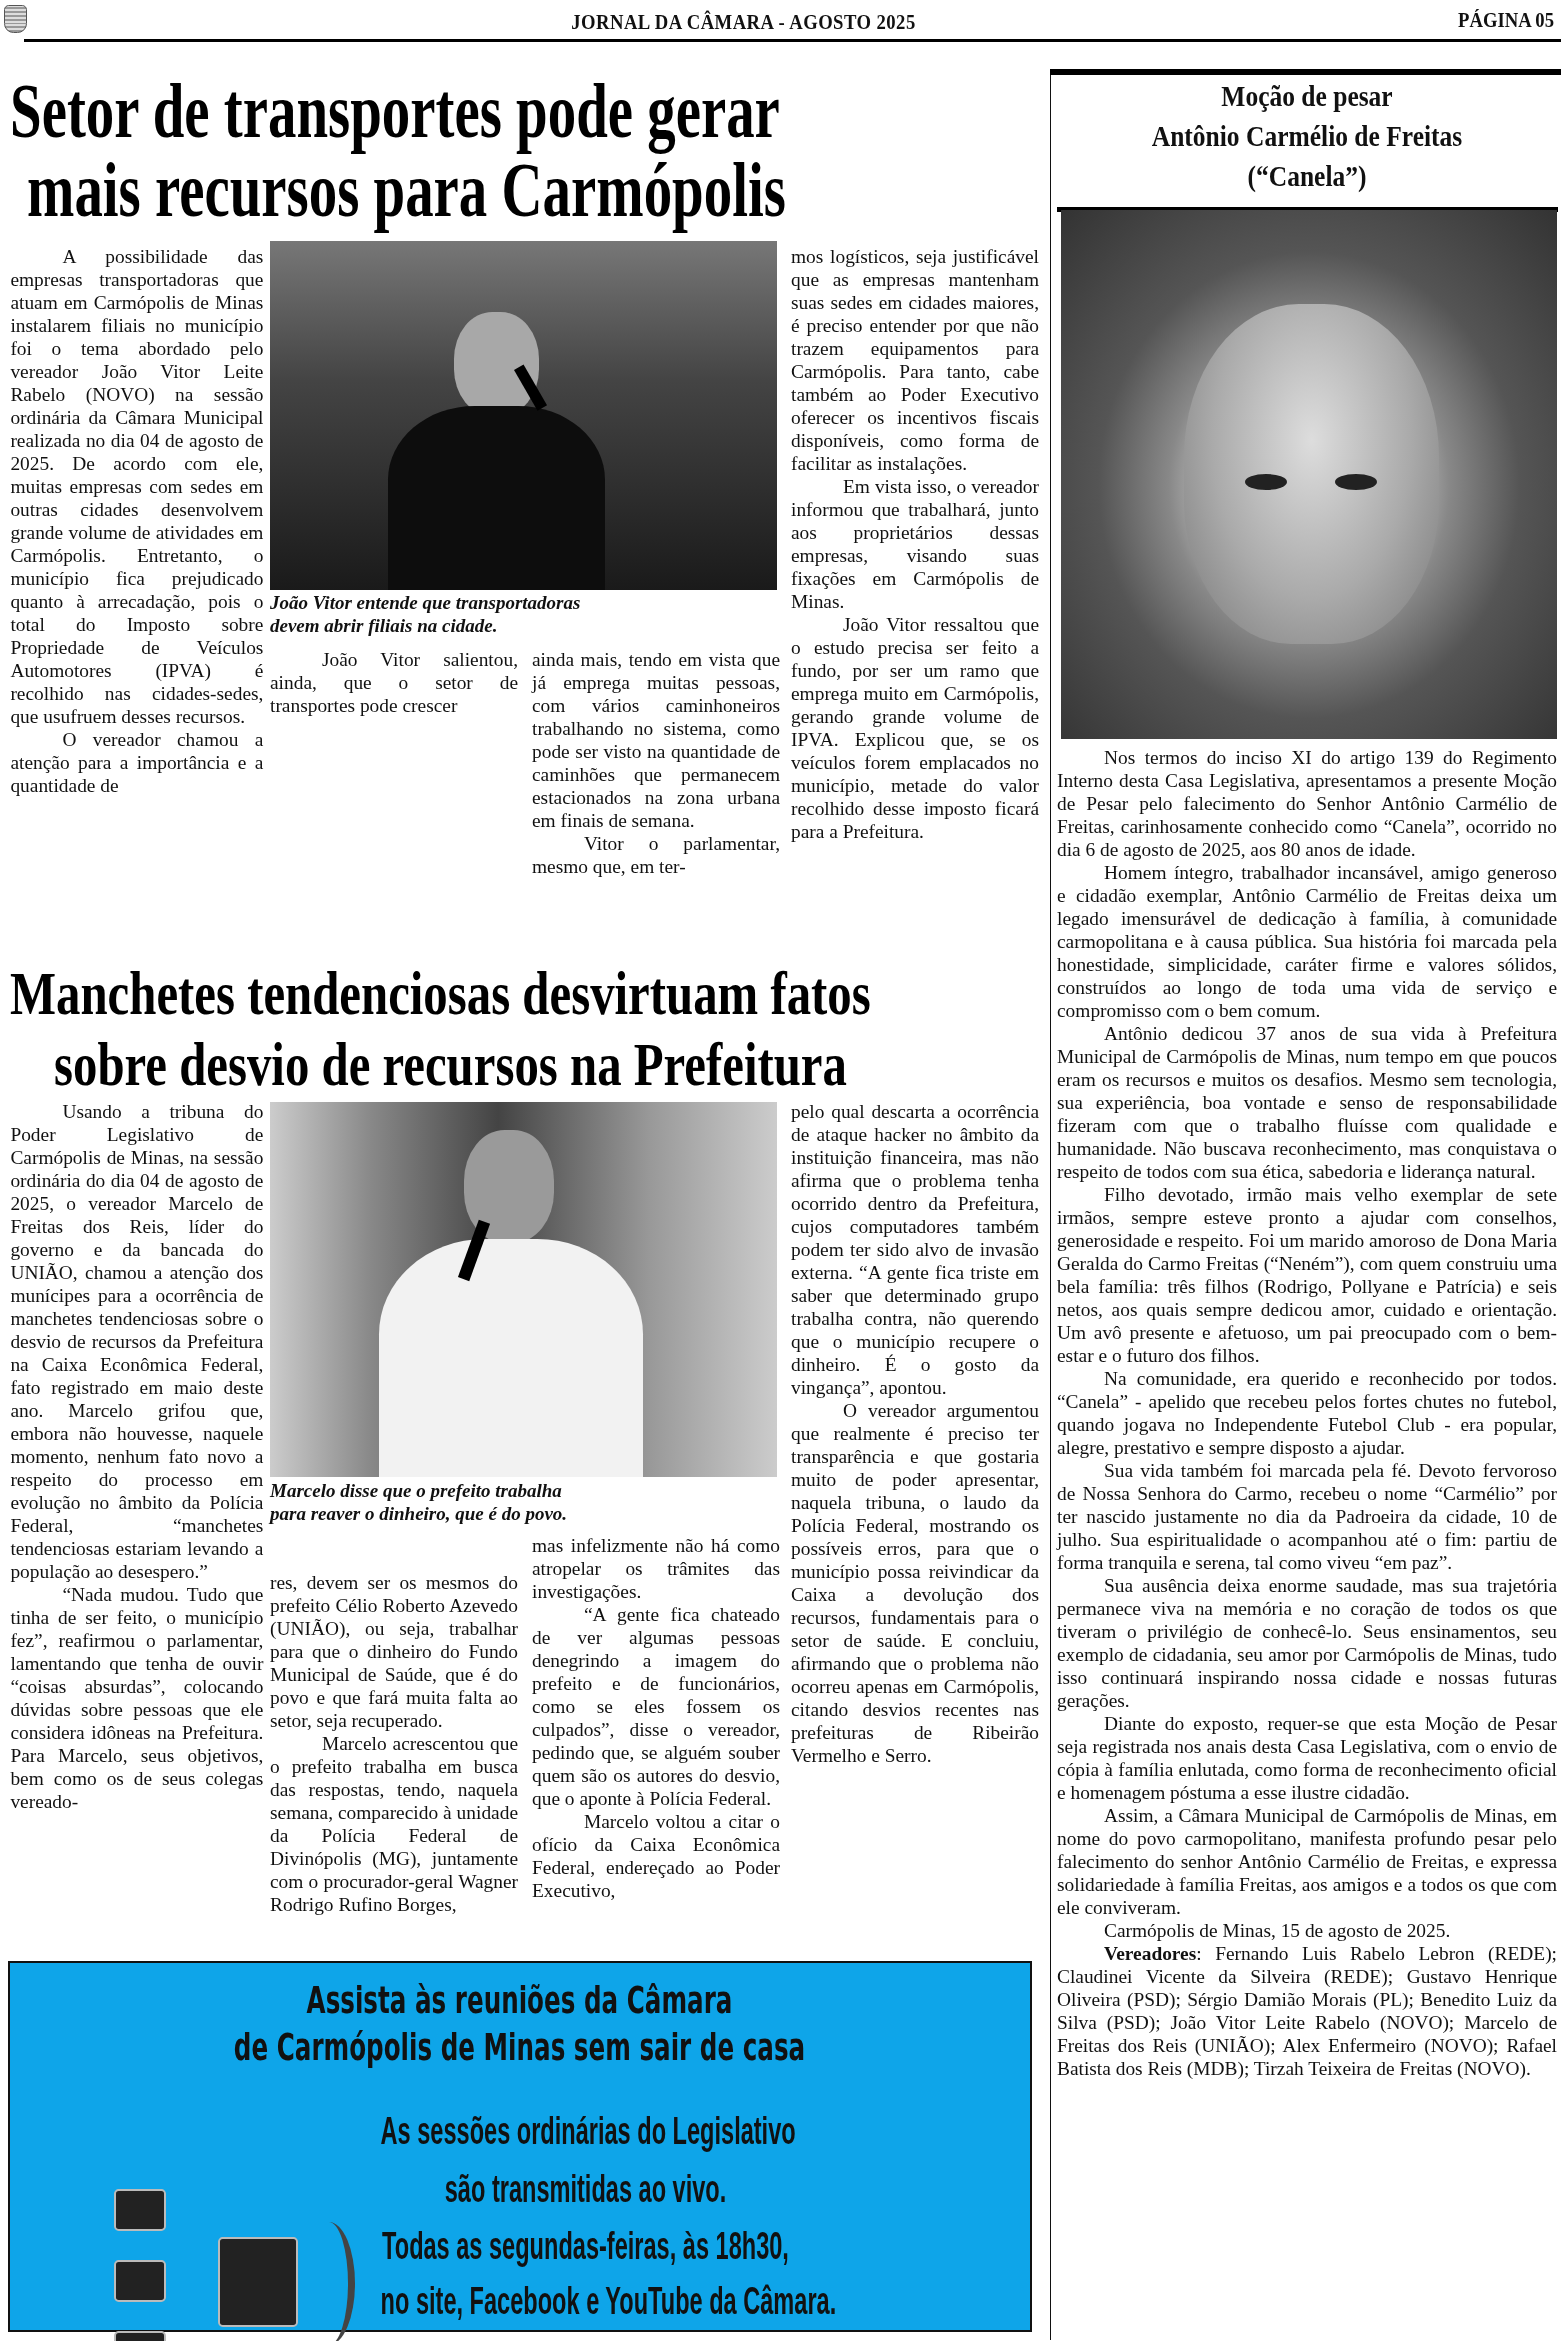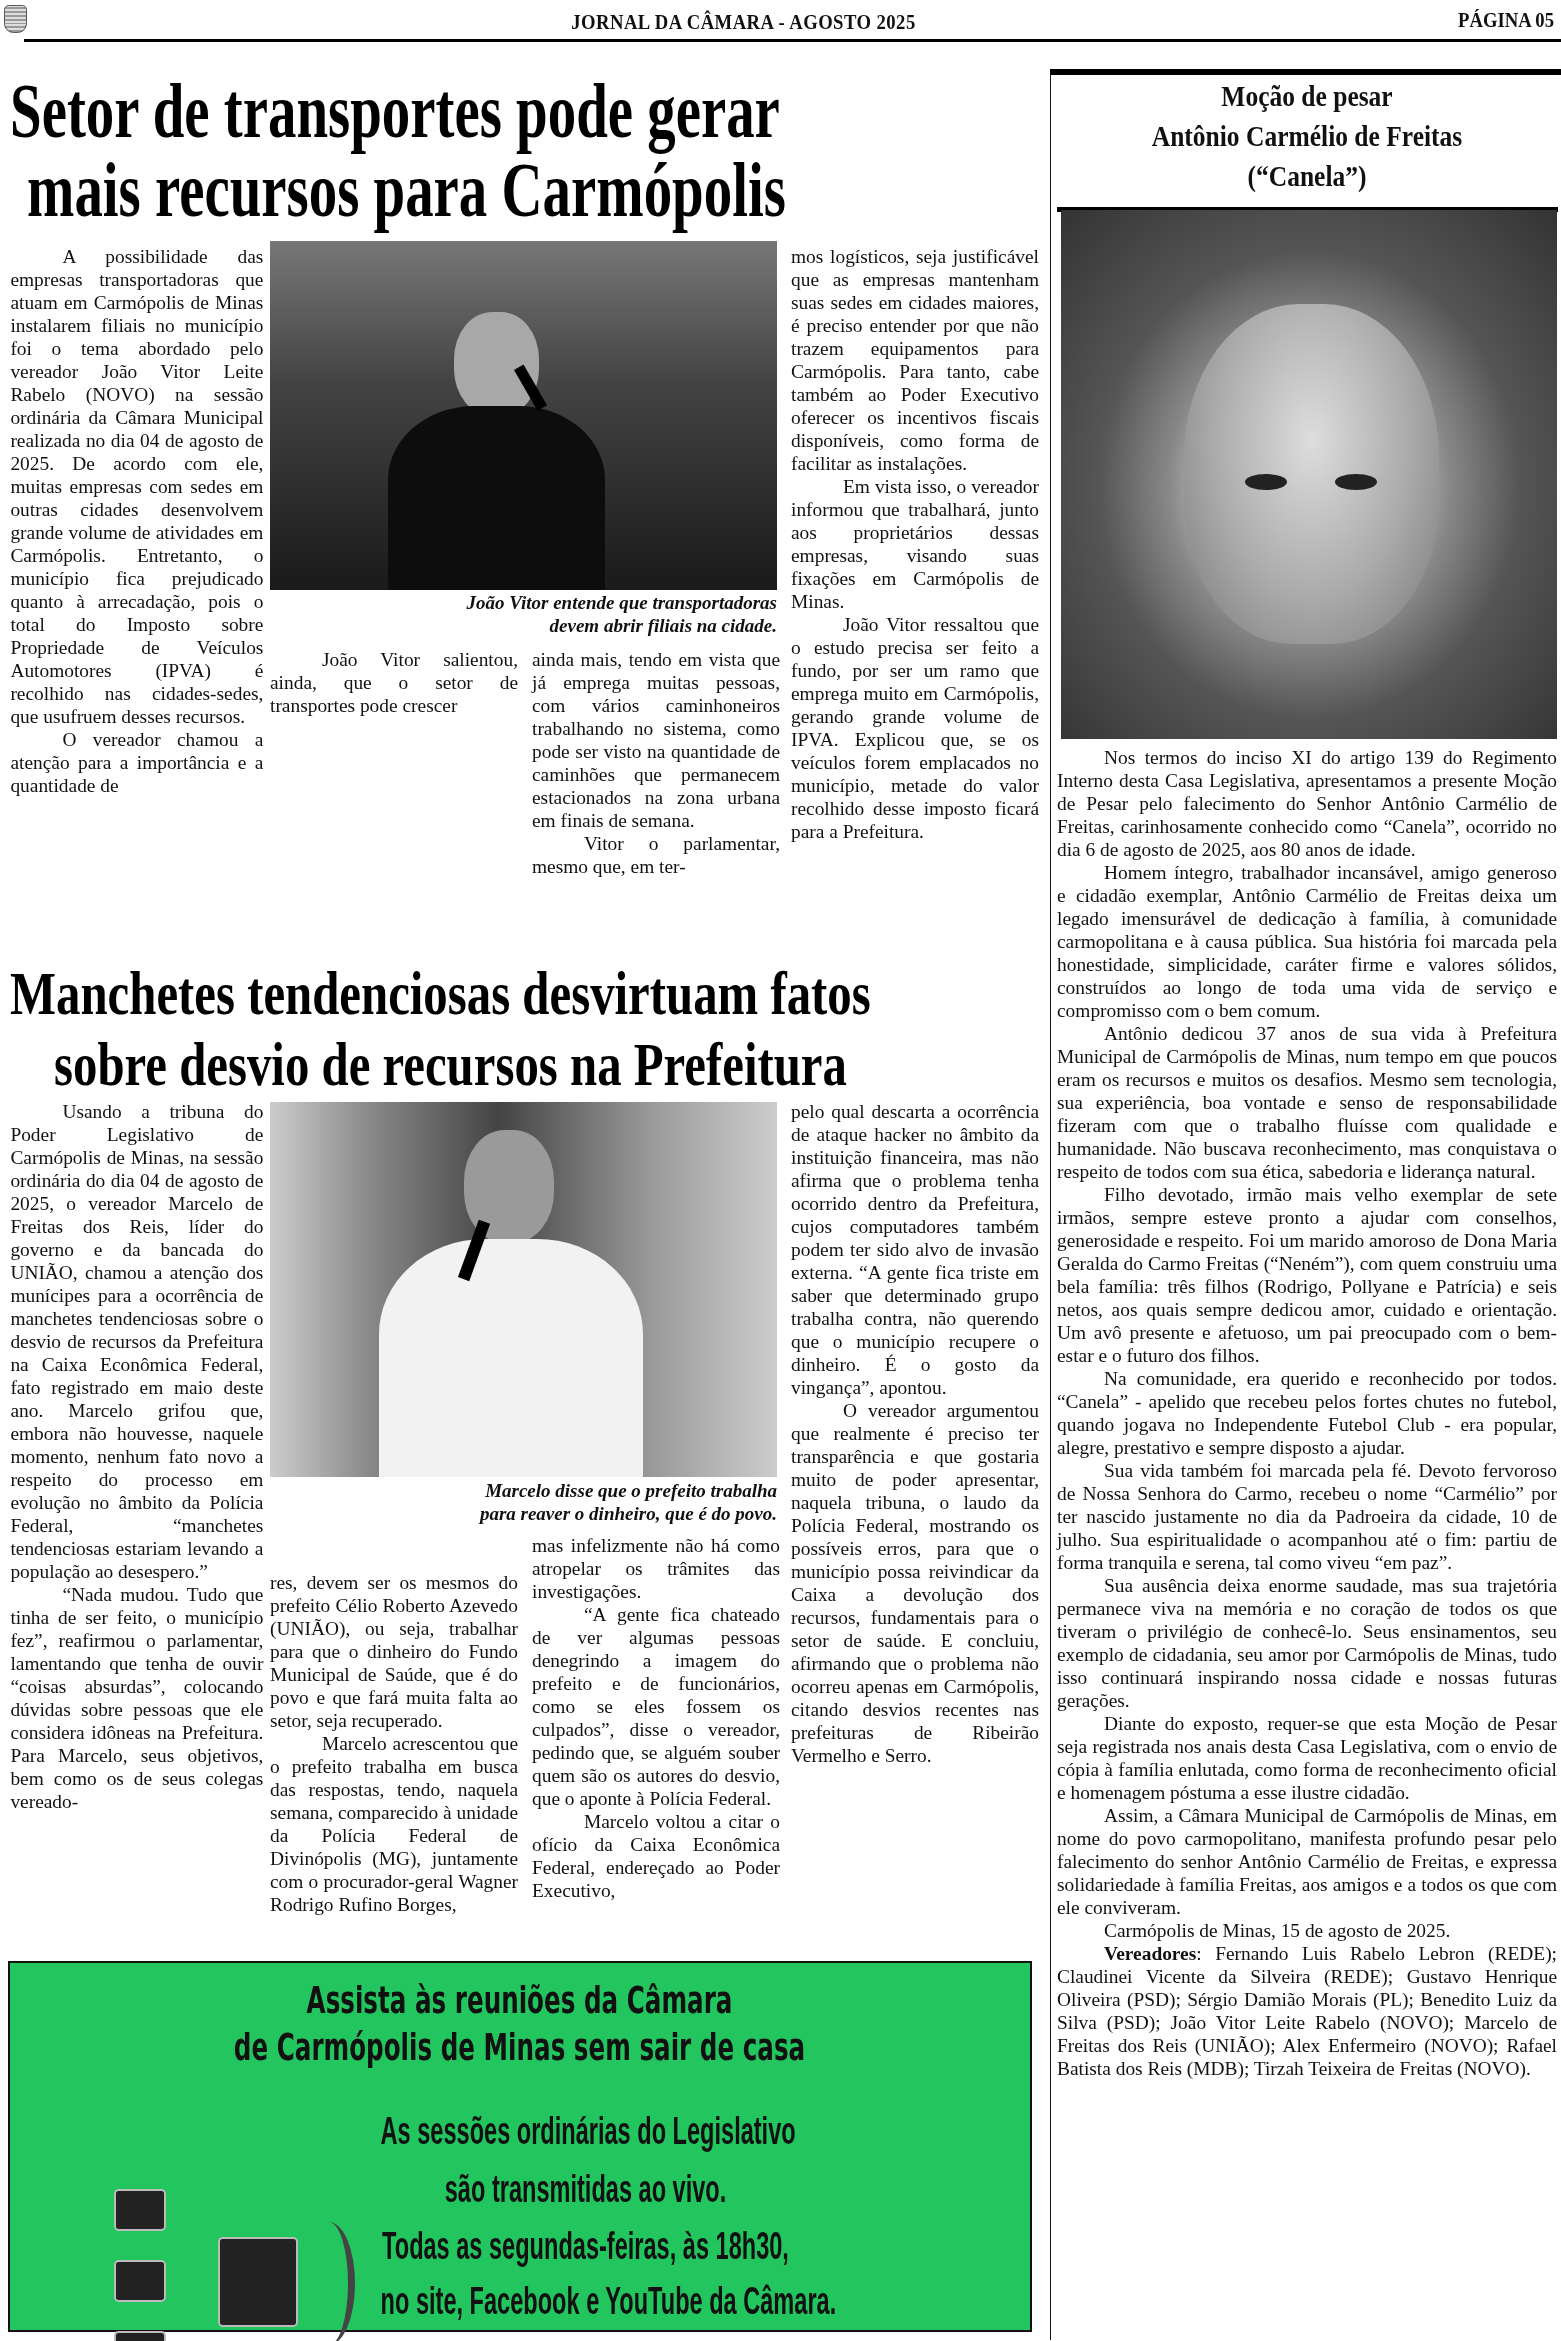--- a/index.html
+++ b/index.html
@@ -11,29 +11,29 @@
   #hdr-title{left:472px;top:8.5px;width:543px;text-align:center;font:bold 22px "Liberation Serif",serif;letter-spacing:0.5px;transform:scaleX(.85)}
   #hdr-page{right:6.6px;top:6.6px;font:bold 22px "Liberation Serif",serif;transform:scaleX(.85);transform-origin:right}
   #hdr-rule{left:23.6px;top:39px;width:1538px;height:2.8px;background:#000}
   .headline{font-family:"Liberation Serif",serif;font-weight:bold;color:#000;line-height:1;white-space:nowrap;transform-origin:left top}
   #h1a{left:10.4px;top:71px;font-size:79px;transform:scaleX(.72)}
   #h1b{left:27px;top:150px;font-size:79px;transform:scaleX(.72)}
   .col{font-size:19.4px;line-height:23px;text-align:justify;hyphens:auto;font-family:"Liberation Serif",serif}
   .col p{text-indent:52px}
   .col p.noind{text-indent:0}
   .photo{background:#222;overflow:hidden}
-  .caption{font:italic bold 19px/22.7px "Liberation Serif",serif;text-align:right}
+  .caption{font:italic bold 19px/22.7px "Liberation Serif",serif;text-align:left}
   #side-top{left:1050px;top:69px;width:511px;height:5.7px;background:#000}
   #side-box{left:1050px;top:69px;width:511px;height:2271px;border-left:1.9px solid #111}
   #side-title{left:1057px;top:76px;width:500px;text-align:center;font:bold 30px/40px "Liberation Serif",serif;transform:scaleX(.85)}
   #side-photo{left:1061px;top:210px;width:496px;height:529px;background:radial-gradient(ellipse at 50% 52%,#bbb 0 28%,#888 40%,#555 60%,#333 100%)}
   #side-text{left:1057px;top:746px;width:500px}
   #side-text p{text-indent:47px}
   
-  #ad{left:7.6px;top:1961px;width:1024px;height:371px;border:2.8px solid #111;background:#22c55e}
+  #ad{left:7.6px;top:1961px;width:1024px;height:371px;border:2.8px solid #111;background:#0ea5e9}
   .ad-h{font:bold 38px/1 "DejaVu Sans Condensed","DejaVu Sans",sans-serif;transform:scaleX(.72);transform-origin:center top;text-align:center;white-space:nowrap}
   .ad-b{font:bold 38px/1 "Liberation Sans",sans-serif;transform:scaleX(.62);transform-origin:center top;text-align:center;white-space:nowrap}
   .cam{background:#222;border:2.8px solid #bbb;border-radius:4.7px}
 </style>
 </head>
 <body>
 
 <div id="logo" class="abs"></div>
 <div id="hdr-title" class="abs">JORNAL DA CÂMARA - AGOSTO 2025</div>
 <div id="hdr-page" class="abs">PÁGINA 05</div>

